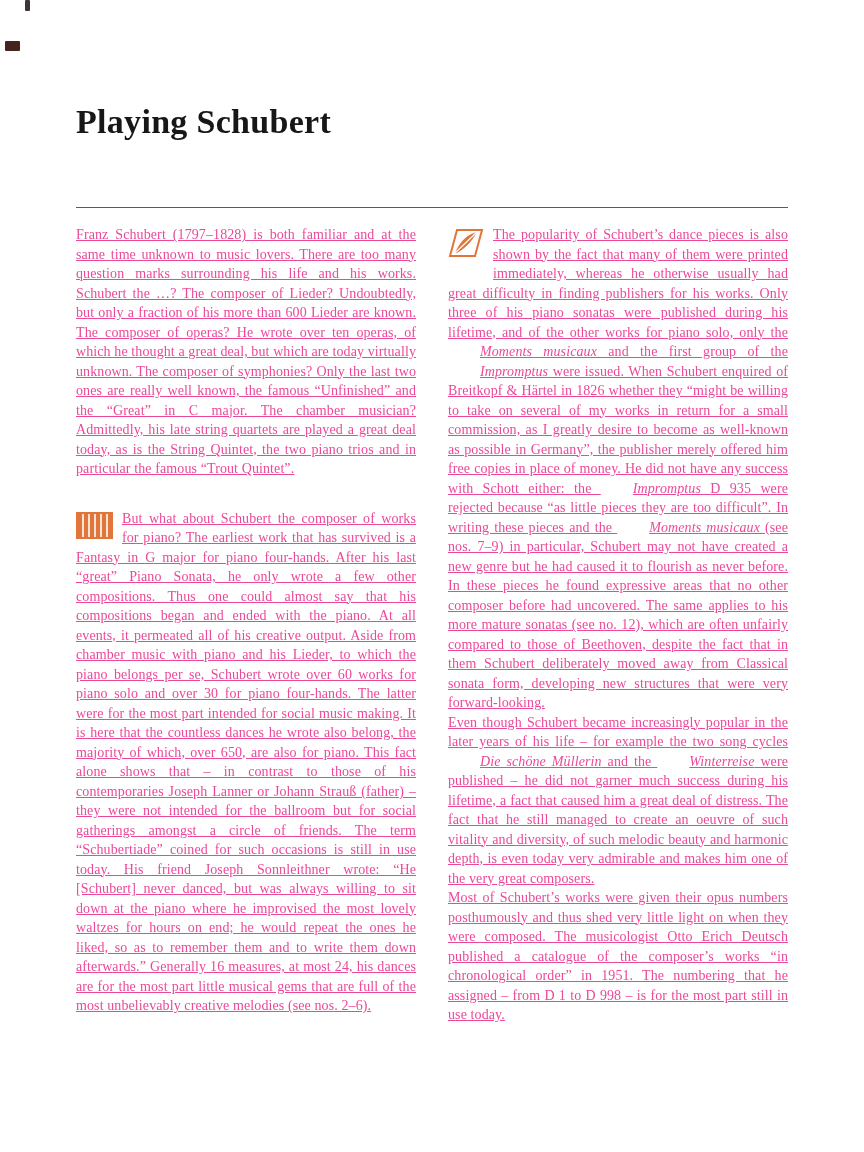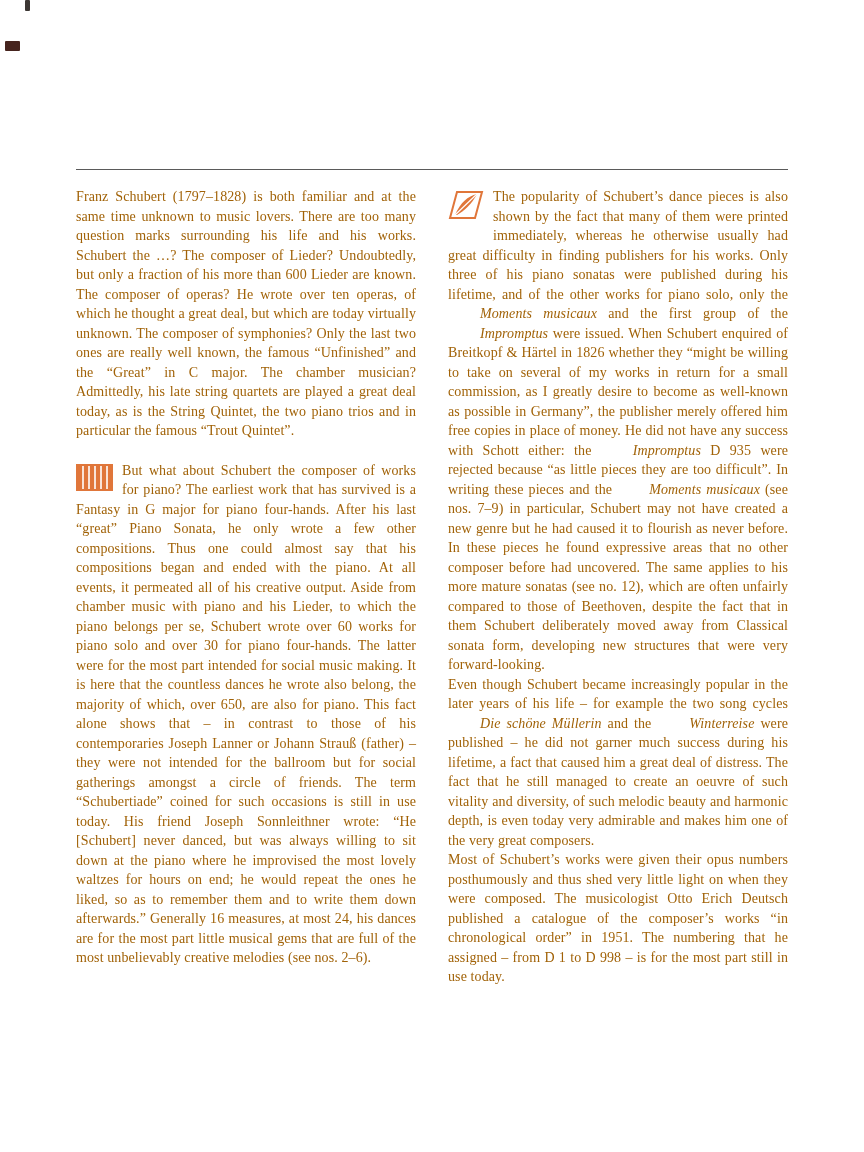--- a/index.html
+++ b/index.html
@@ -42,40 +42,42 @@
     display: flex;
     gap: 32px;
     margin-top: 17px;
   }
   .col { width: 340px; }
   .col p {
     margin: 0;
     font-size: 14px;
     line-height: 19.5px;
     text-align: justify;
-    color: #a16207;
+    color: #ec4899;
     letter-spacing: 0.1px;
+    text-decoration: underline;
   }
-  .col p.spaced { margin-top: 20px; }
+  .col p.spaced { margin-top: 30px; }
   .para-icon {
     float: left;
     margin: 3px 9px 1px 0;
   }
   i { font-style: italic; margin-left: 32px; }
 </style>
 </head>
 <body>
 
 <div class="page">
 
   <div class="scan-mark-top"></div>
   <div class="scan-mark-edge"></div>
 
   <div class="content">
 
+    <h1 class="title">Playing Schubert</h1>
 
     <hr class="title-rule">
 
     <div class="columns">
 
       <div class="col">
 
         <p>Franz Schubert (1797–1828) is both familiar and at the same time unknown to music lovers. There are too many question marks surrounding his life and his works. Schubert the …? The composer of Lieder? Undoubtedly, but only a fraction of his more than 600 Lieder are known. The composer of operas? He wrote over ten operas, of which he thought a great deal, but which are today virtually unknown. The composer of symphonies? Only the last two ones are really well known, the famous “Unfinished” and the “Great” in C major. The chamber musician? Admittedly, his late string quartets are played a great deal today, as is the String Quintet, the two piano trios and in particular the famous “Trout Quintet”.</p>
 
         <p class="spaced">

